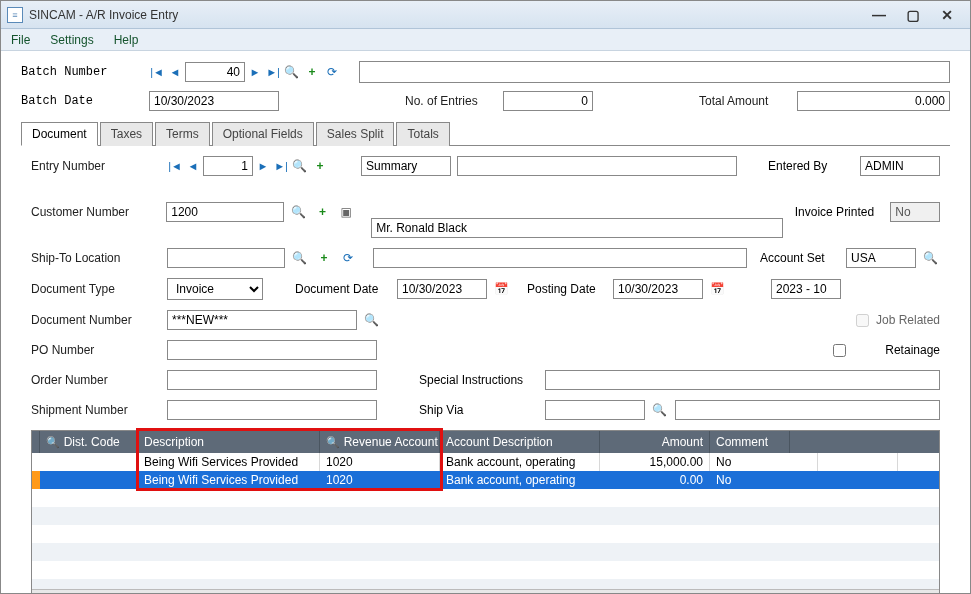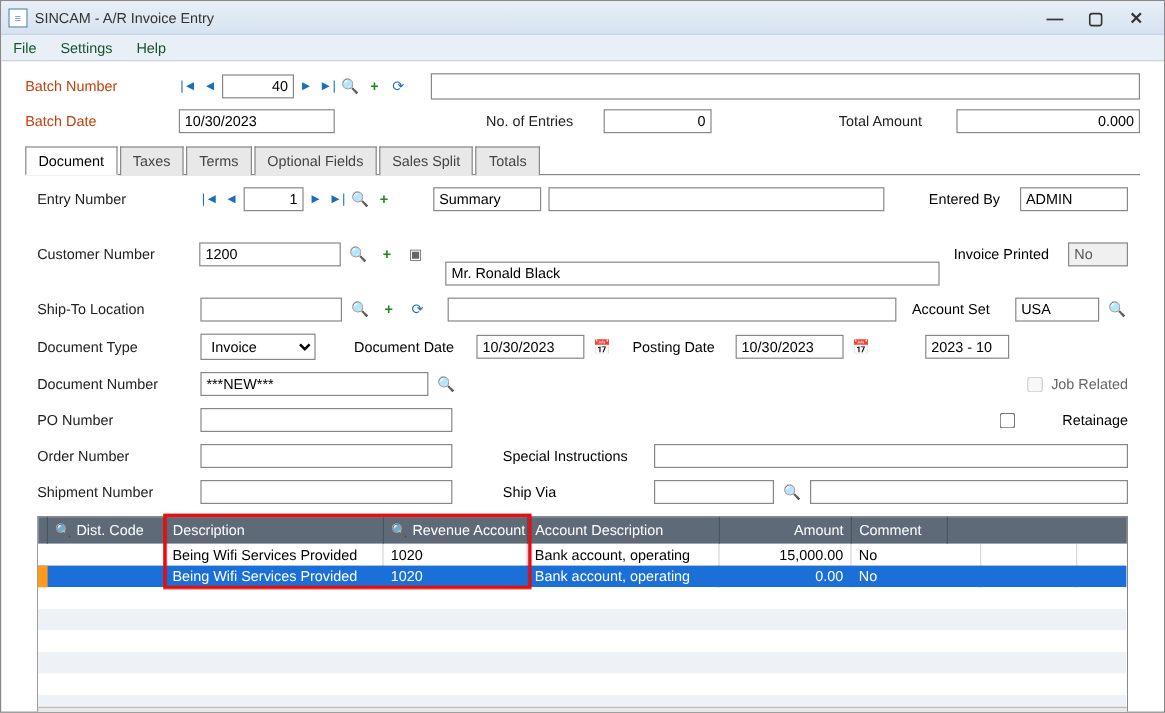--- a/index.html
+++ b/index.html
@@ -4,21 +4,21 @@
 <style>
 * { box-sizing: border-box; font-family: "Segoe UI", Tahoma, sans-serif; font-size: 12px; }
 body { margin: 0; background: #fff; width: 971px; height: 594px; overflow: hidden; border: 1px solid #888; }
 .titlebar { background: linear-gradient(#e8eff7,#d6e3f0); height: 28px; display: flex; align-items: center; padding: 0 6px; border-bottom: 1px solid #b0c4d8; }
 .titlebar .icon { width: 16px; height: 16px; border: 1px solid #5a8ab8; background: #fff; display: inline-flex; align-items: center; justify-content: center; font-size: 9px; color: #5a8ab8; margin-right: 6px; }
 .titlebar .title { flex: 1; color: #333; }
 .titlebar .wbtn { width: 34px; height: 20px; display: flex; align-items: center; justify-content: center; font-size: 14px; font-weight: bold; color: #333; }
 .menubar { background: #e8eff7; height: 22px; display: flex; align-items: center; padding: 0 10px; border-bottom: 1px solid #c8d4e0; gap: 20px; color: #14532d; }
 .content { padding: 10px 20px 0 20px; }
 .row { display: flex; align-items: center; margin-bottom: 8px; gap: 8px; }
-.lbl { width: 120px; color: #c2410c; }
+.lbl { width: 120px; color: #000000; font-family: Liberation Mono, monospace; }
 .lbl-s { width: 100px; color: #222; }
 .nav { display: flex; align-items: center; gap: 2px; }
 .nbtn { width: 16px; height: 18px; display: flex; align-items: center; justify-content: center; color: #1b6fb8; font-size: 11px; }
 .ninput { width: 60px; height: 20px; border: 1px solid #888; text-align: right; padding: 0 4px; background: #fff; }
 .txt { height: 20px; border: 1px solid #888; padding: 0 4px; background: #fff; display: flex; align-items: center; }
 .txt.ro { background: #fff; color: #555; }
 .tabs { display: flex; border-bottom: 1px solid #888; margin-top: 10px; }
 .tab { padding: 4px 10px; border: 1px solid #888; border-bottom: none; background: #e8e8e8; margin-right: 2px; color: #444; position: relative; top: 1px; }
 .tab.active { background: #fff; border-bottom: 1px solid #fff; color: #000; }
 .pane { border: 0; padding: 10px 10px 0 10px; }
@@ -113,21 +113,21 @@
         <span class="nbtn">►</span>
         <span class="nbtn">►|</span>
         <span class="ibtn">🔍</span>
         <span class="ibtn plus">+</span>
       </div>
       <span style="width:20px;"></span>
       <div class="txt" style="width:90px;">Summary</div>
       <div class="txt" style="width:280px;"></div>
       <span style="flex:1;"></span>
       <span style="width:70px;">Entered By</span>
-      <div class="txt" style="width:90px;">ADMIN</div>
+      <div class="txt" style="width:80px;margin-left:16px;">ADMIN</div>
     </div>
 
     <div class="prow">
       <span class="plbl">Customer Number</span>
       <div class="txt" style="width:118px;">1200</div>
       <span class="ibtn">🔍</span>
       <span class="ibtn plus">+</span>
       <span class="ibtn">▣</span>
       <span style="width:4px;"></span>
       <div class="txt" style="width:414px;margin-top:32px;">Mr. Ronald Black</div>

